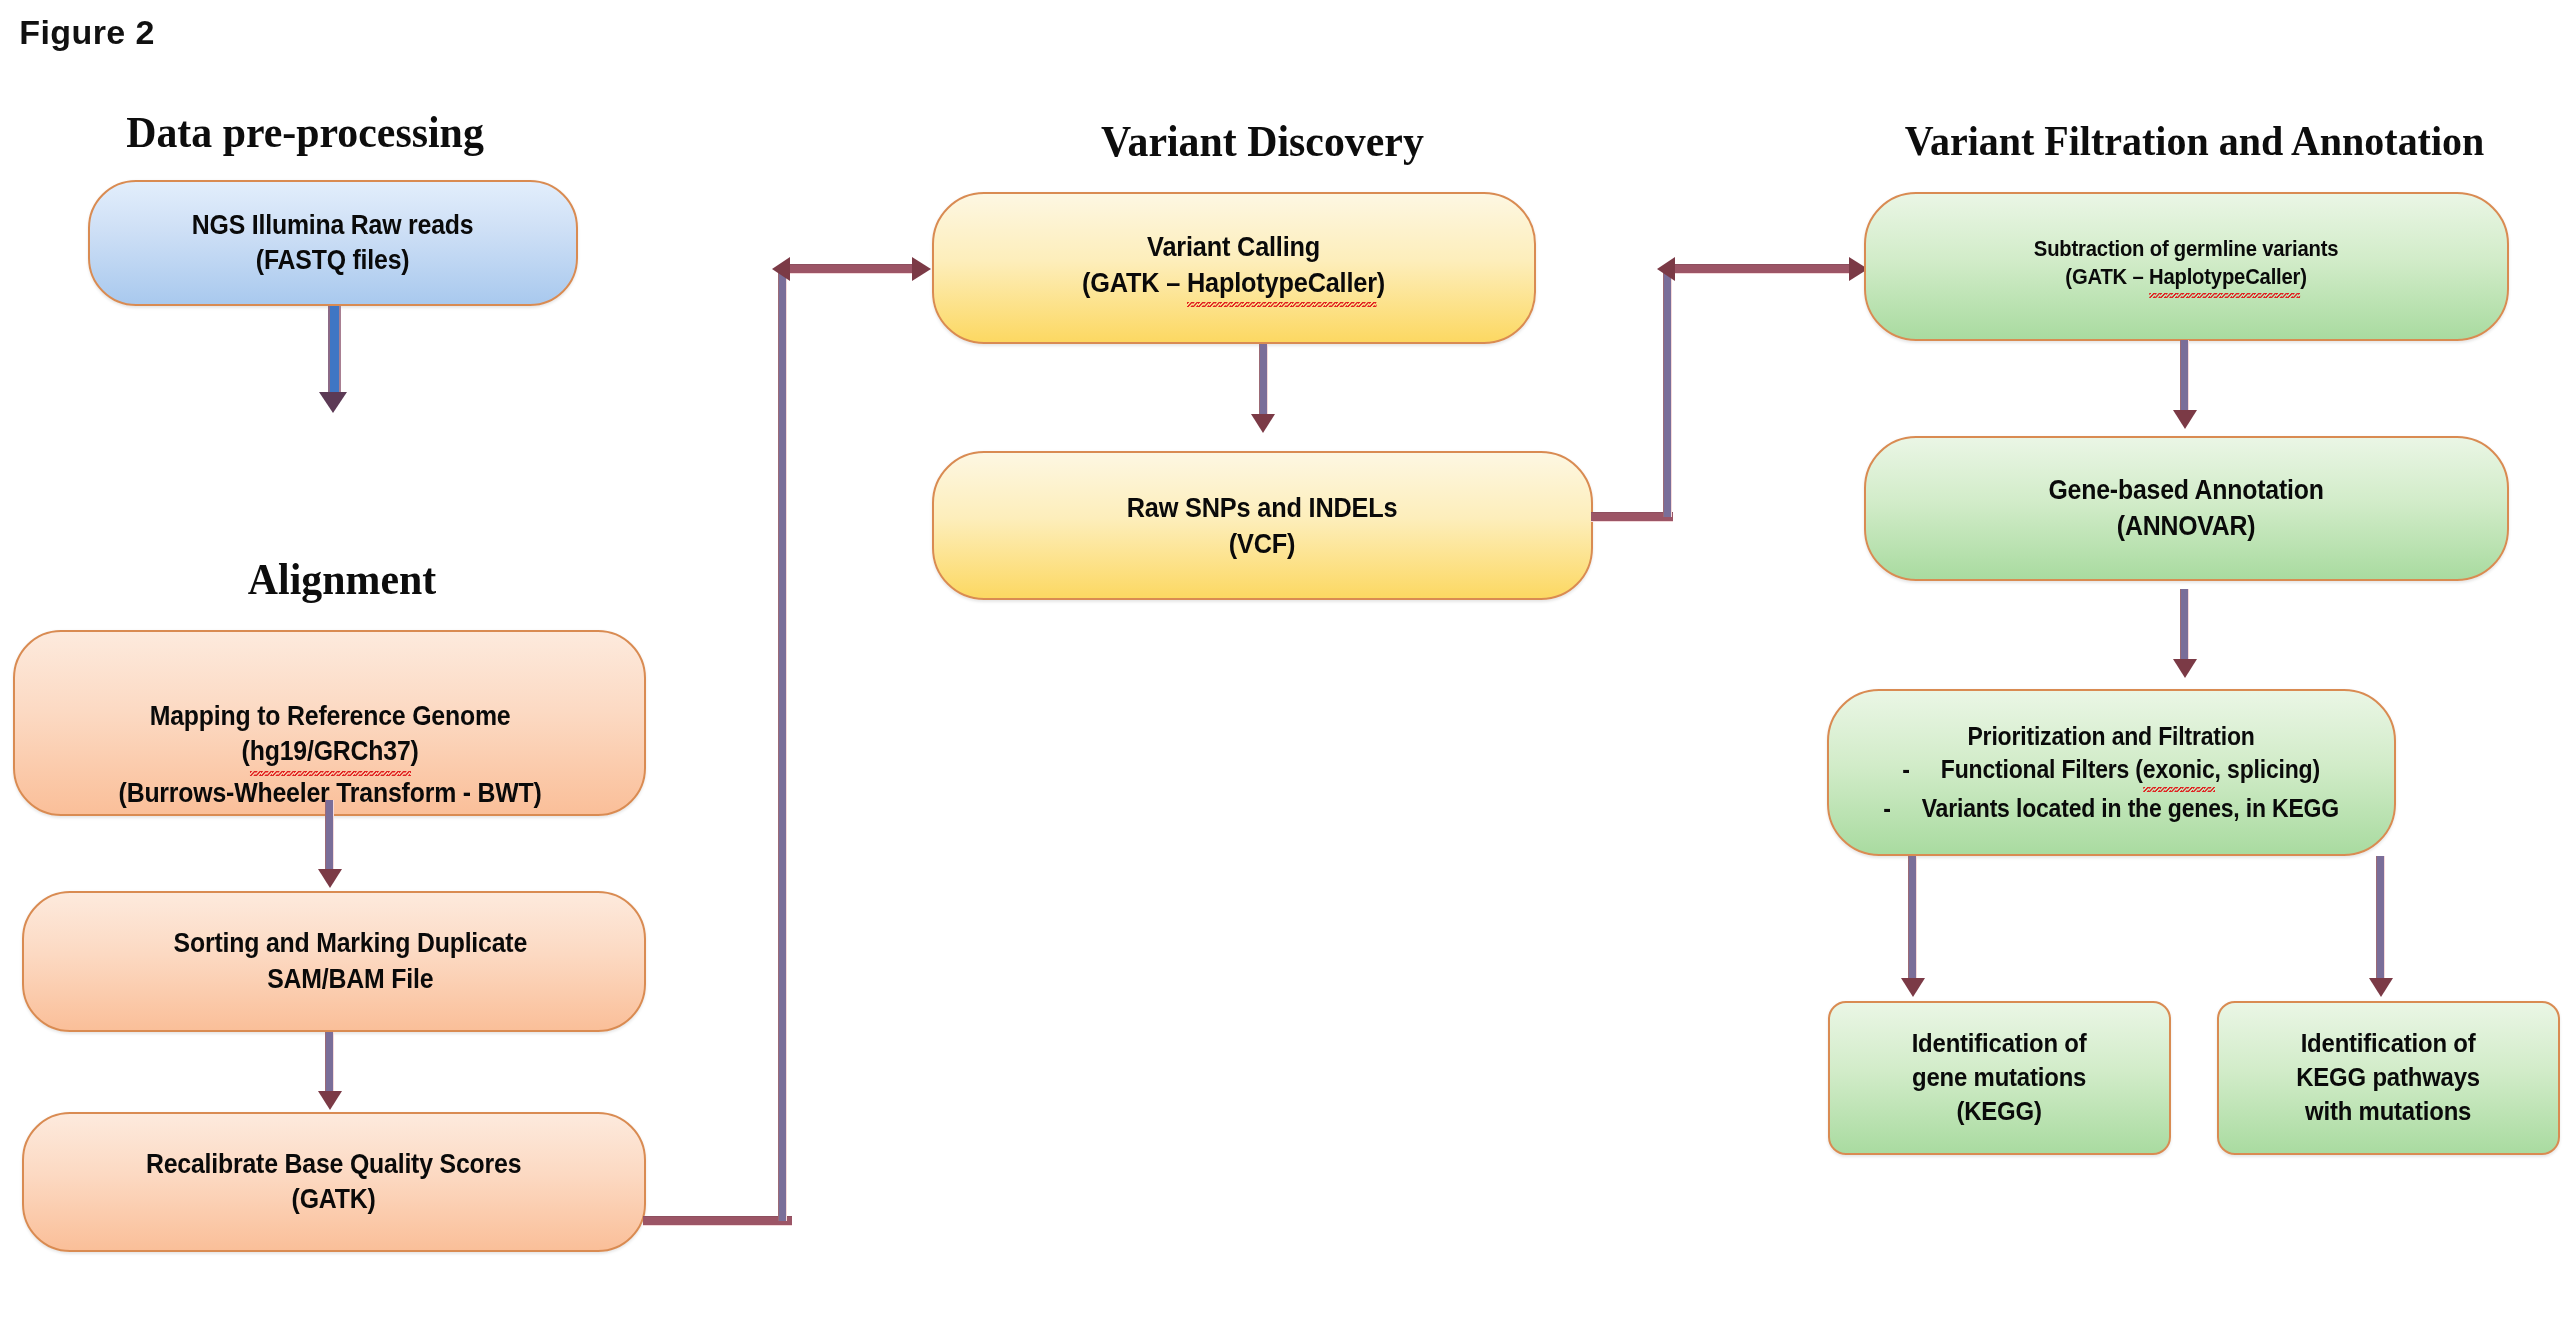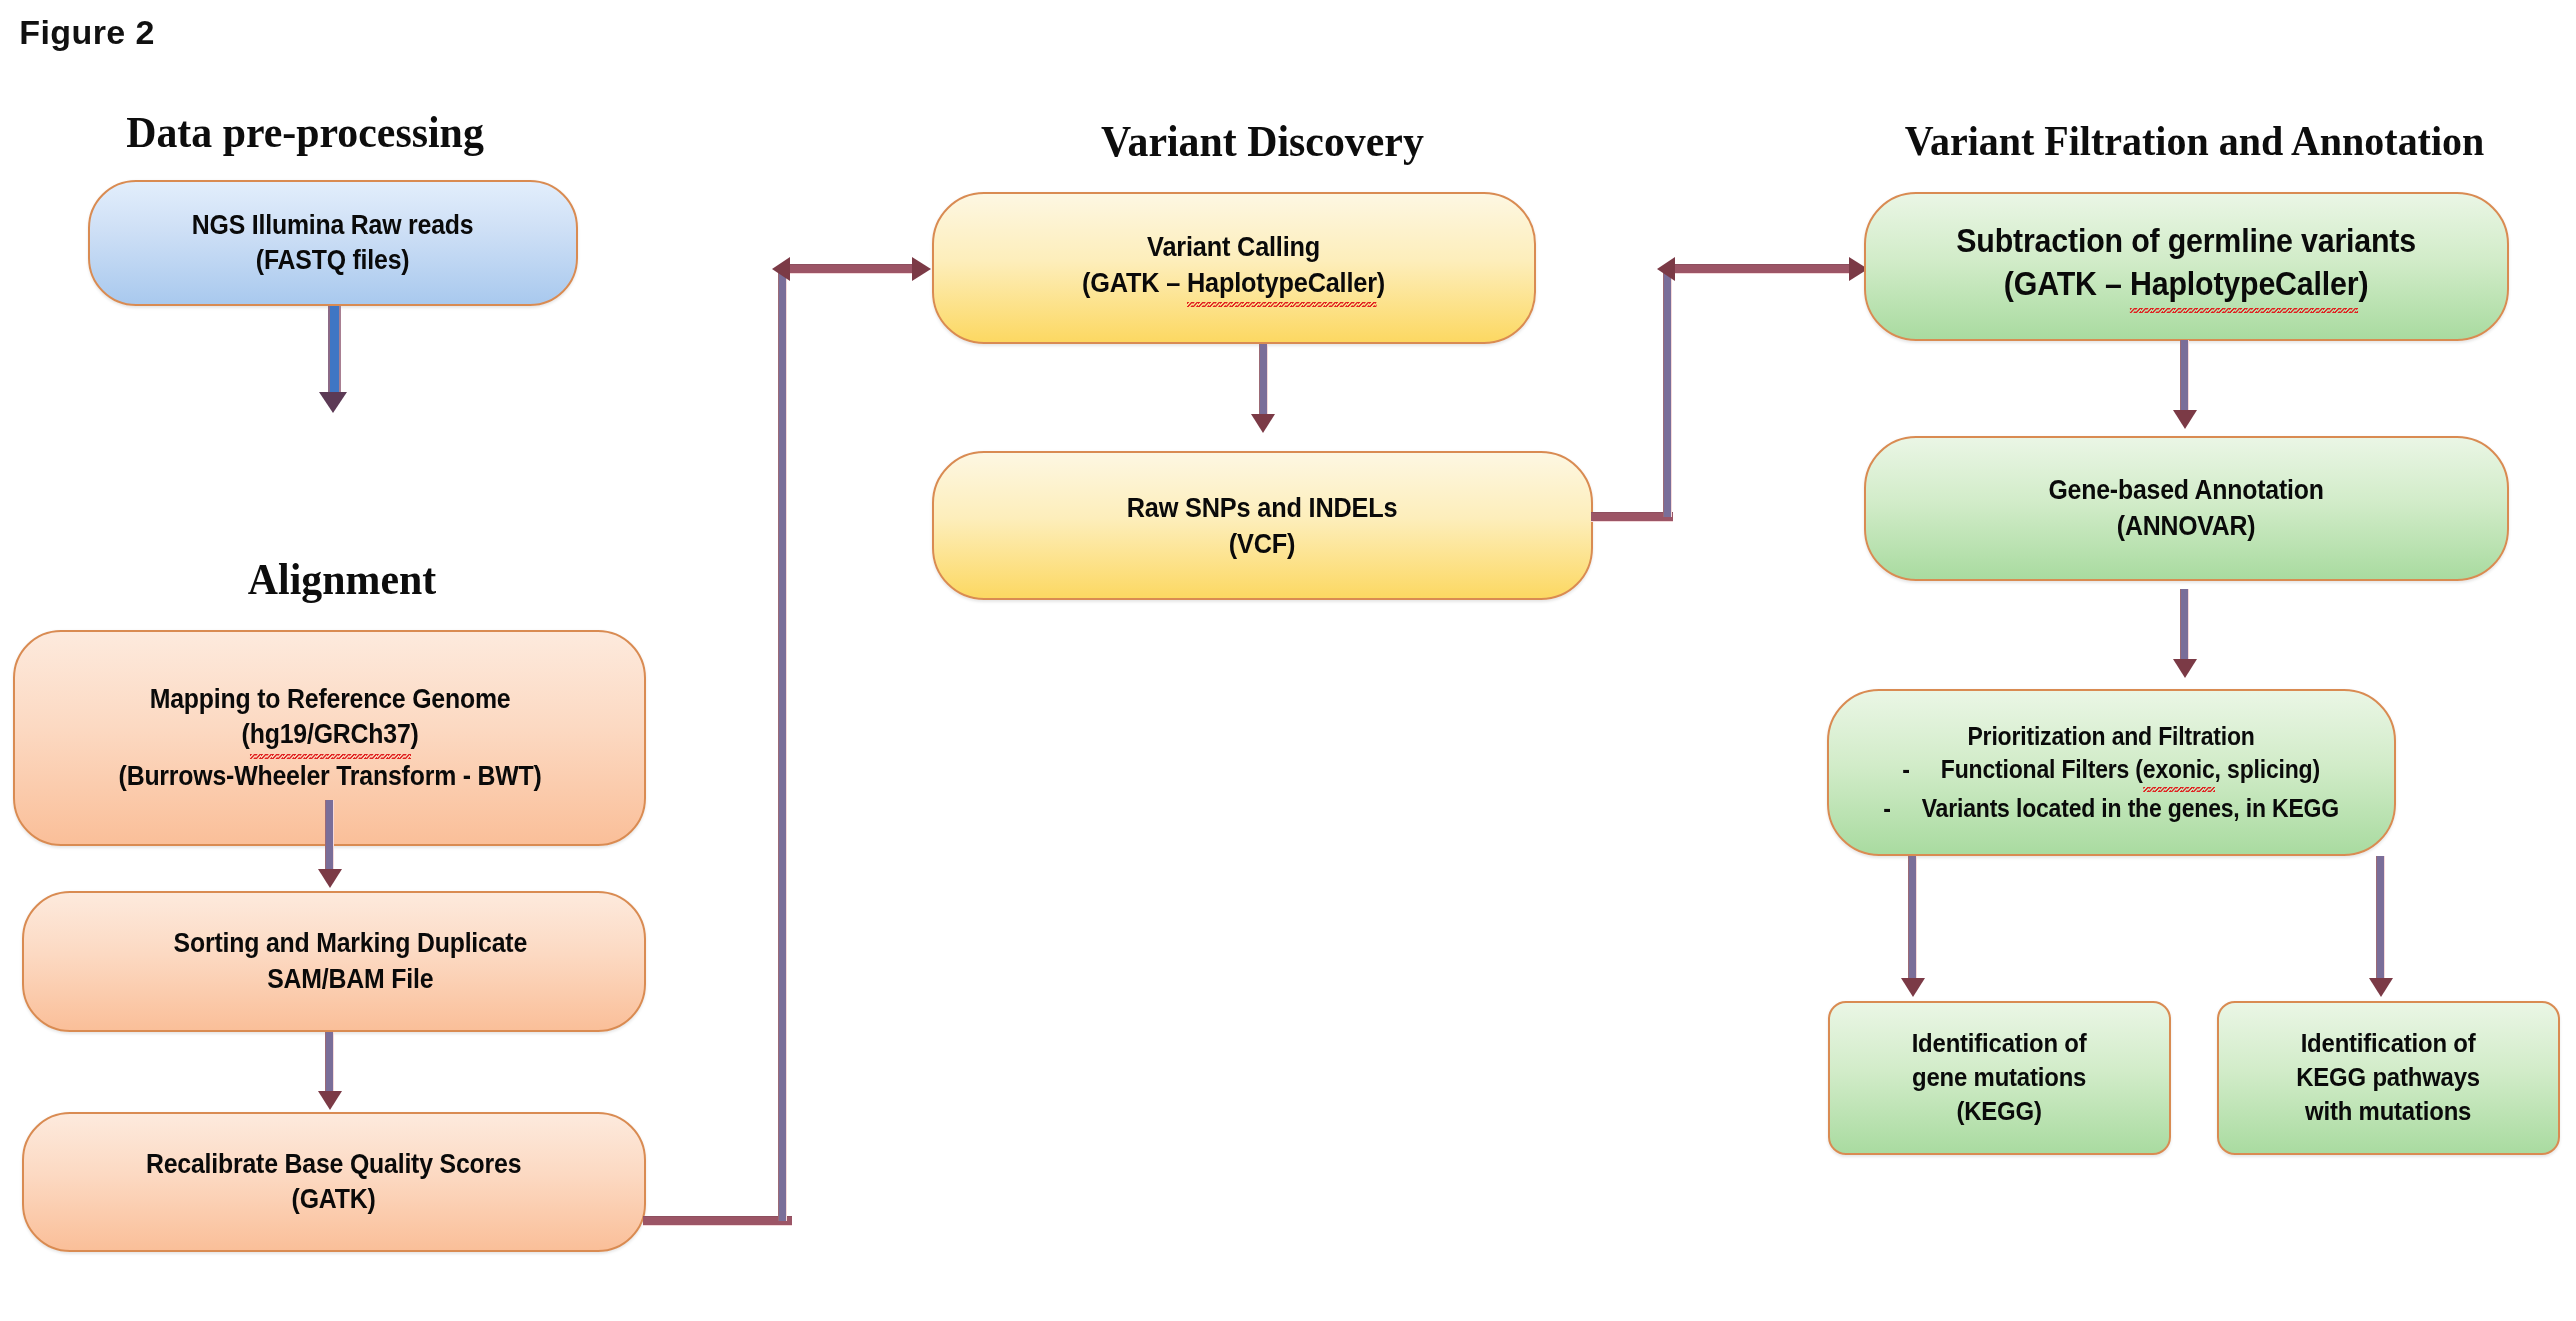--- a/index.html
+++ b/index.html
@@ -109,21 +109,21 @@
     <span>NGS Illumina Raw reads</span><br>
     <span>(FASTQ files)</span>
   </span>
 </div>
 
 <div class="conn">
   <div class="vline-blue" style="left:328px;top:306px;height:91px;"></div>
   <div class="arrow-down-blue" style="left:319px;top:392px;"></div>
 </div>
 
-<div class="node n-peach" style="left:13.4px;top:630px;width:633px;height:216px;font-size:27px;">
+<div class="node n-peach" style="left:13.4px;top:630px;width:633px;height:186px;font-size:27px;align-items:flex-end;">
   <span class="txt">
     <span>Mapping to Reference Genome</span><br>
     <span>(</span><span class="sq">hg19/GRCh37</span><span>)</span><br>
     <span>(Burrows-Wheeler Transform - BWT)</span>
   </span>
 </div>
 
 <div class="conn">
   <div class="vline" style="left:325px;top:800px;height:73px;"></div>
   <div class="arrow-down" style="left:318px;top:869px;"></div>
@@ -176,21 +176,21 @@
 </div>
 
 <div class="conn">
   <div class="hline-dark" style="left:1591px;top:512px;width:82px;"></div>
   <div class="vline" style="left:1663px;top:267px;height:250px;"></div>
   <div class="hline-dark" style="left:1669px;top:264px;width:186px;"></div>
   <div class="arrow-right" style="left:1849px;top:257px;"></div>
   <div class="arrow-left-cap" style="left:1657px;top:257px;"></div>
 </div>
 
-<div class="node n-green" style="left:1864px;top:192px;width:645px;height:149px;font-size:33px;">
+<div class="node n-green" style="left:1864px;top:192px;width:645px;height:149px;font-size:22px;">
   <span class="txt">
     <span>Subtraction of germline variants</span><br>
     <span>(GATK – </span><span class="sq">HaplotypeCaller</span><span>)</span>
   </span>
 </div>
 
 <div class="conn">
   <div class="vline" style="left:2180px;top:340px;height:74px;"></div>
   <div class="arrow-down" style="left:2173px;top:410px;"></div>
 </div>

